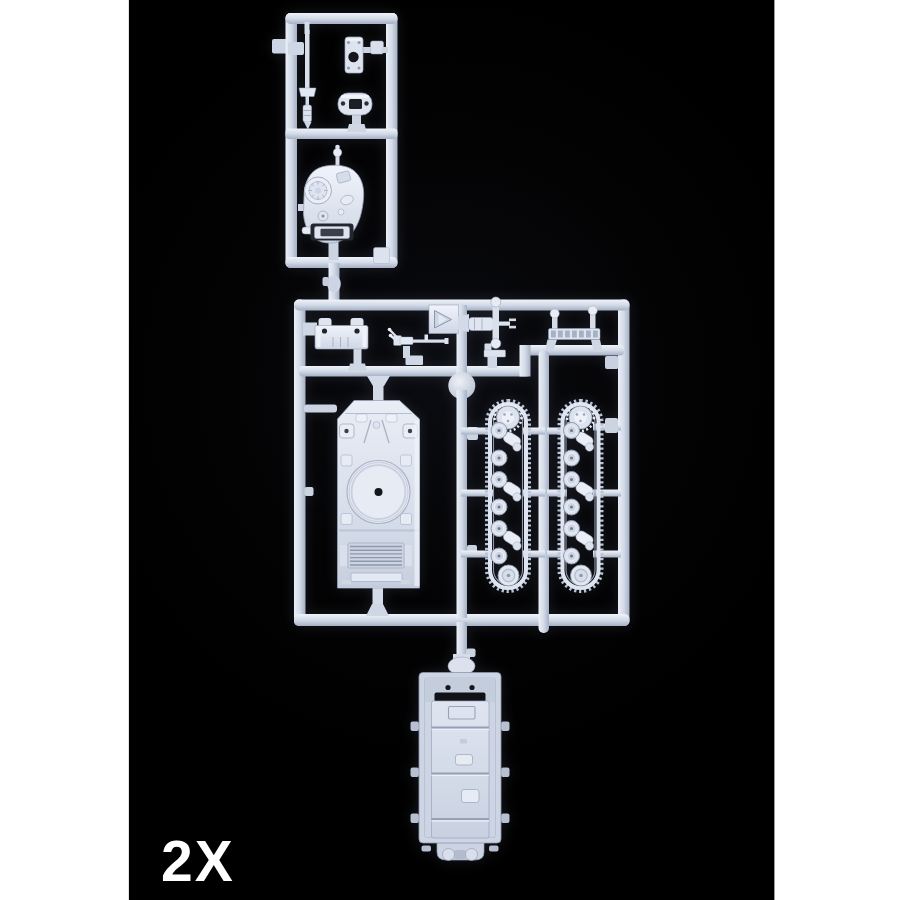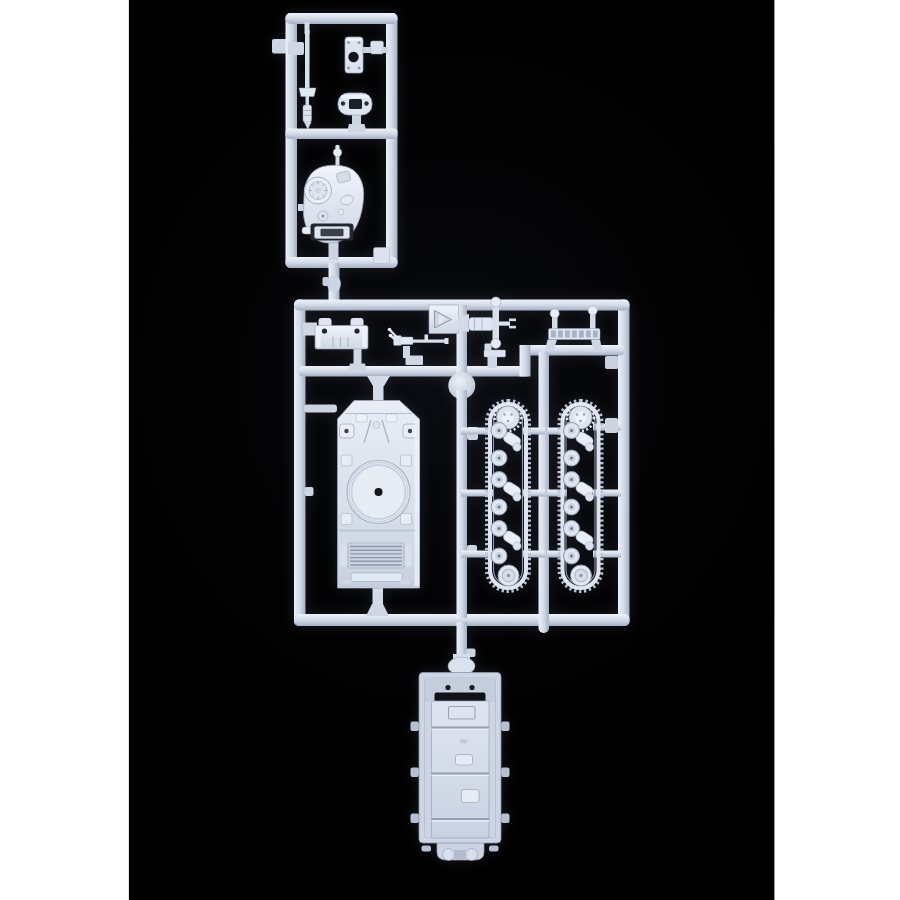--- a/index.html
+++ b/index.html
@@ -375,14 +375,15 @@
         <rect x="430.5" y="774.7" width="57.5" height="1.4" fill="#eaeef6"></rect>
         <rect x="430.5" y="818" width="57.5" height="2.2" fill="#95a0b5"></rect>
         <rect x="430.5" y="820.2" width="57.5" height="1.4" fill="#eaeef6"></rect>
         <rect x="447.5" y="706.5" width="26.5" height="12.5" rx="1.5" fill="none" stroke="#9aa4b9" stroke-width="1.1"></rect>
         <rect x="454.5" y="754.5" width="17" height="10.5" rx="2.5" fill="#e6ebf4" stroke="#9aa4b9" stroke-width="0.7"></rect>
         <rect x="460.5" y="789.5" width="17.5" height="13" rx="2.5" fill="#e6ebf4" stroke="#9aa4b9" stroke-width="0.7"></rect>
         <rect x="459" y="739" width="7" height="4.5" rx="1" fill="#c3ccdb"></rect>
       </g>
     </svg>
 
+    <div class="qty-label">2X</div>
   </div>
 </div>
 
 </body></html>

